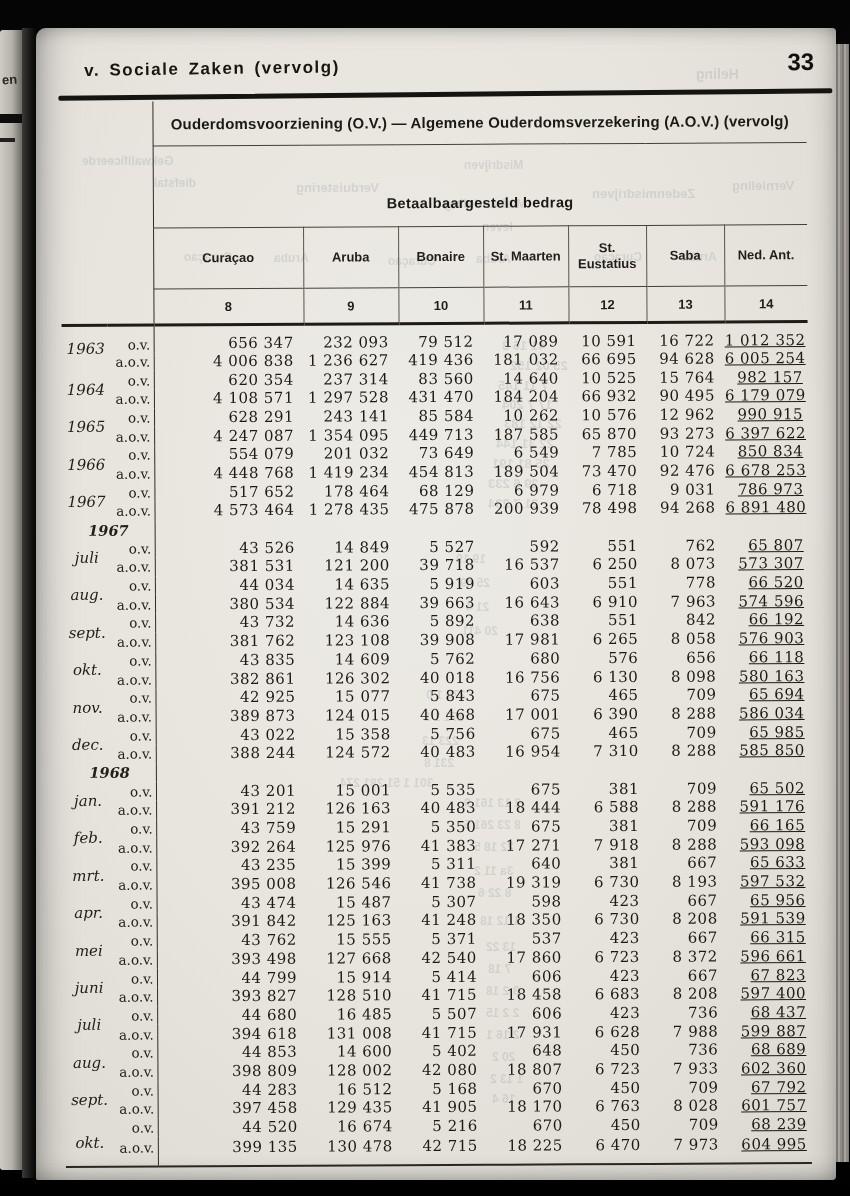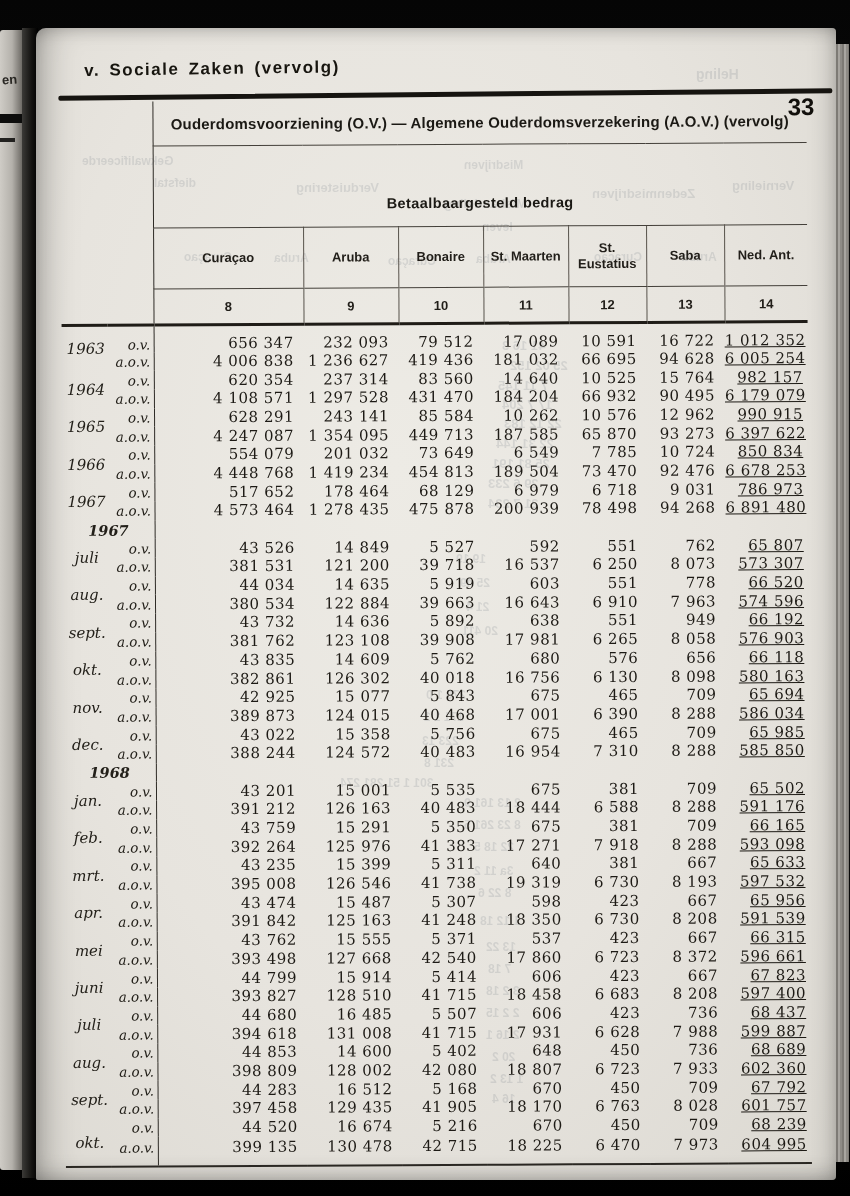--- a/index.html
+++ b/index.html
@@ -47,21 +47,21 @@
     font-family:"Liberation Sans",sans-serif;font-weight:bold;white-space:nowrap;
   }
   
   .sec-hdr{
     position:absolute;left:48px;top:30px;
     font-family:"Liberation Sans",sans-serif;font-weight:bold;font-size:17px;
     letter-spacing:1.5px;color:#17150f;transform:rotate(-.5deg);word-spacing:3px;
   }
   .pageno{
     position:absolute;right:22px;top:22px;
-    font-family:"Liberation Sans",sans-serif;font-weight:bold;font-size:24px;color:#12100c;margin-top:45px;
+    font-family:"Liberation Sans",sans-serif;font-weight:bold;font-size:24px;color:#12100c;
   }
   .hdr-rule{
     position:absolute;left:22px;top:64px;width:774px;height:5px;background:#161410;
     transform:rotate(-.25deg);border-radius:2px;
   }
   
   table.stats{
     position:absolute;left:24px;top:72px;width:746px;
     border-collapse:collapse;table-layout:fixed;color:#201d18;
   }
@@ -88,21 +88,21 @@
     font-size:13px;text-align:center;border-bottom:3px solid #1f1c17;color:#211e19;
   }
   tbody tr{height:18.7px;}
   tbody tr.first-data{height:27px;}
   tbody tr.first-data td{vertical-align:bottom;}
   tbody tr.first-data td.period{vertical-align:middle;}
   td.period{
     font-style:italic;font-size:15px;text-align:center;padding-left:2px;color:#23201a;
   }
   td.type{
-    font-style:italic;font-size:13.5px;text-align:right;padding-right:3px;color:#23201a;
+    font-size:13.5px;text-align:right;padding-right:3px;color:#23201a;
   }
   td.val{
     font-size:15px;text-align:right;padding-right:10px;letter-spacing:.5px;
     white-space:nowrap;color:#1d1a15;
   }
   td.val.c7{padding-right:5px;text-decoration:underline;}
   td.year-hdr{
     font-style:italic;font-weight:bold;font-size:14.5px;text-align:center;color:#23201a;
   }
   tr.last-pair-end{height:30px;}
@@ -376,21 +376,21 @@
             <td class="val c7">574 596</td>
           </tr>
           <tr>
             <td class="period" rowspan="2">sept.</td>
             <td class="type">o.v.</td>
             <td class="val main-line">43 732</td>
             <td class="val">14 636</td>
             <td class="val">5 892</td>
             <td class="val">638</td>
             <td class="val">551</td>
-            <td class="val">949</td>
+            <td class="val">842</td>
             <td class="val c7">66 192</td>
           </tr>
           <tr>
             <td class="type">a.o.v.</td>
             <td class="val main-line">381 762</td>
             <td class="val">123 108</td>
             <td class="val">39 908</td>
             <td class="val">17 981</td>
             <td class="val">6 265</td>
             <td class="val">8 058</td>

